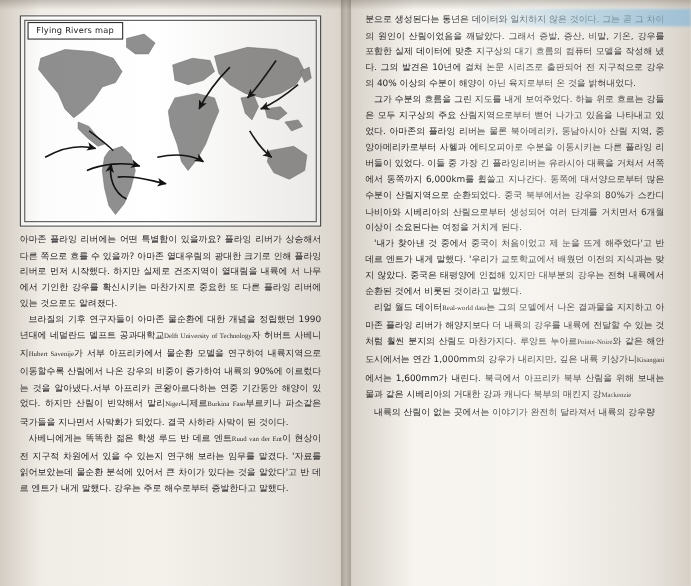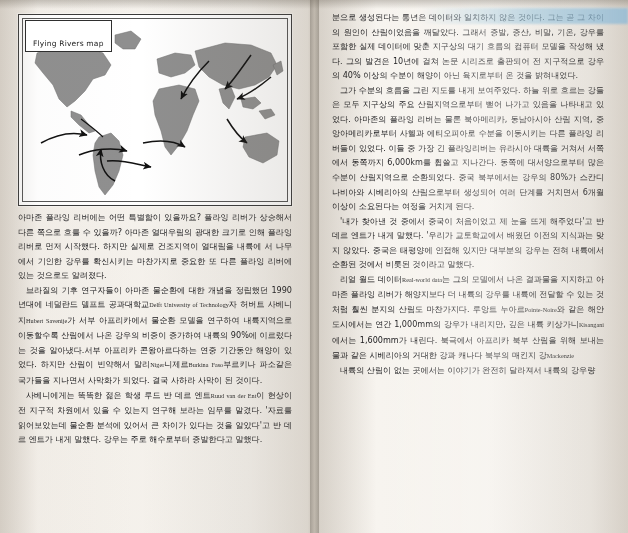--- a/index.html
+++ b/index.html
@@ -49,21 +49,21 @@
 
   
   .figure{
     position:absolute;left:18px;top:14px;width:272px;height:190px;
     background:#ffffff;border:1px solid #3a3a3a;
     box-shadow:0 0 0 1px rgba(255,255,255,.4);
   }
   .fig-caption-box{
     position:absolute;left:6px;top:5px;
     border:1px solid #2f2f2f;background:#fff;
-    padding:18px 7px 3px 7px;
+    padding:2px 7px 3px 7px;
     font-size:7.5px;color:#1c1c1c;letter-spacing:.2px;
     z-index:5;
   }
   .map{
     position:absolute;left:0;top:0;width:100%;height:100%;
   }
   .fig-inner-border{
     position:absolute;inset:3px;border:1px solid #555;
     pointer-events:none;
   }

